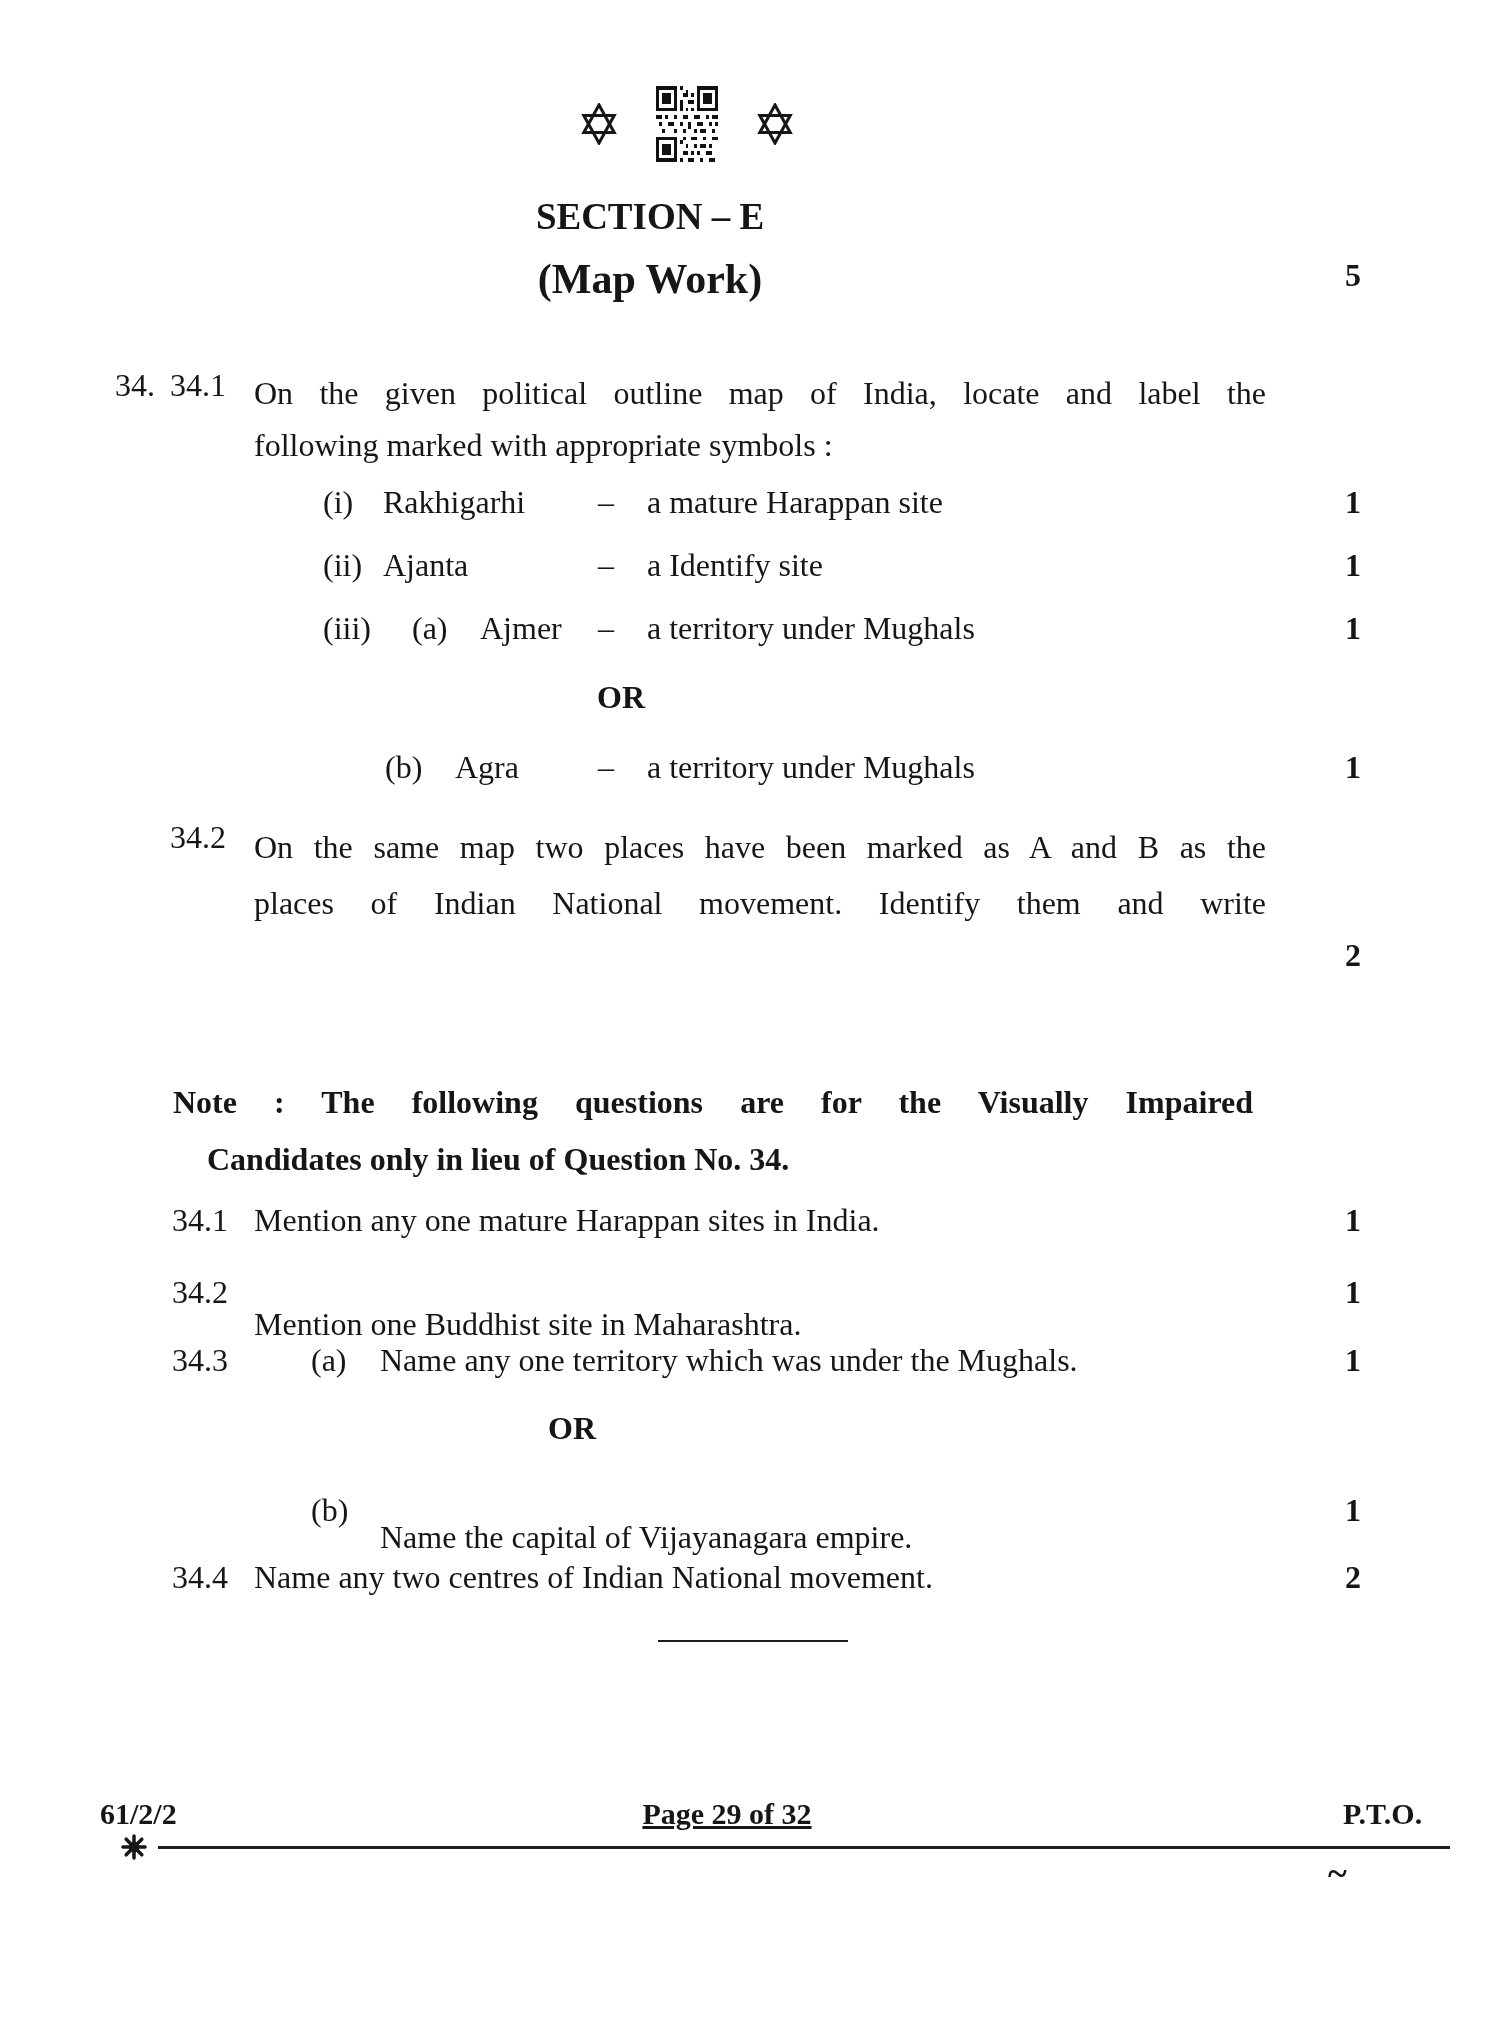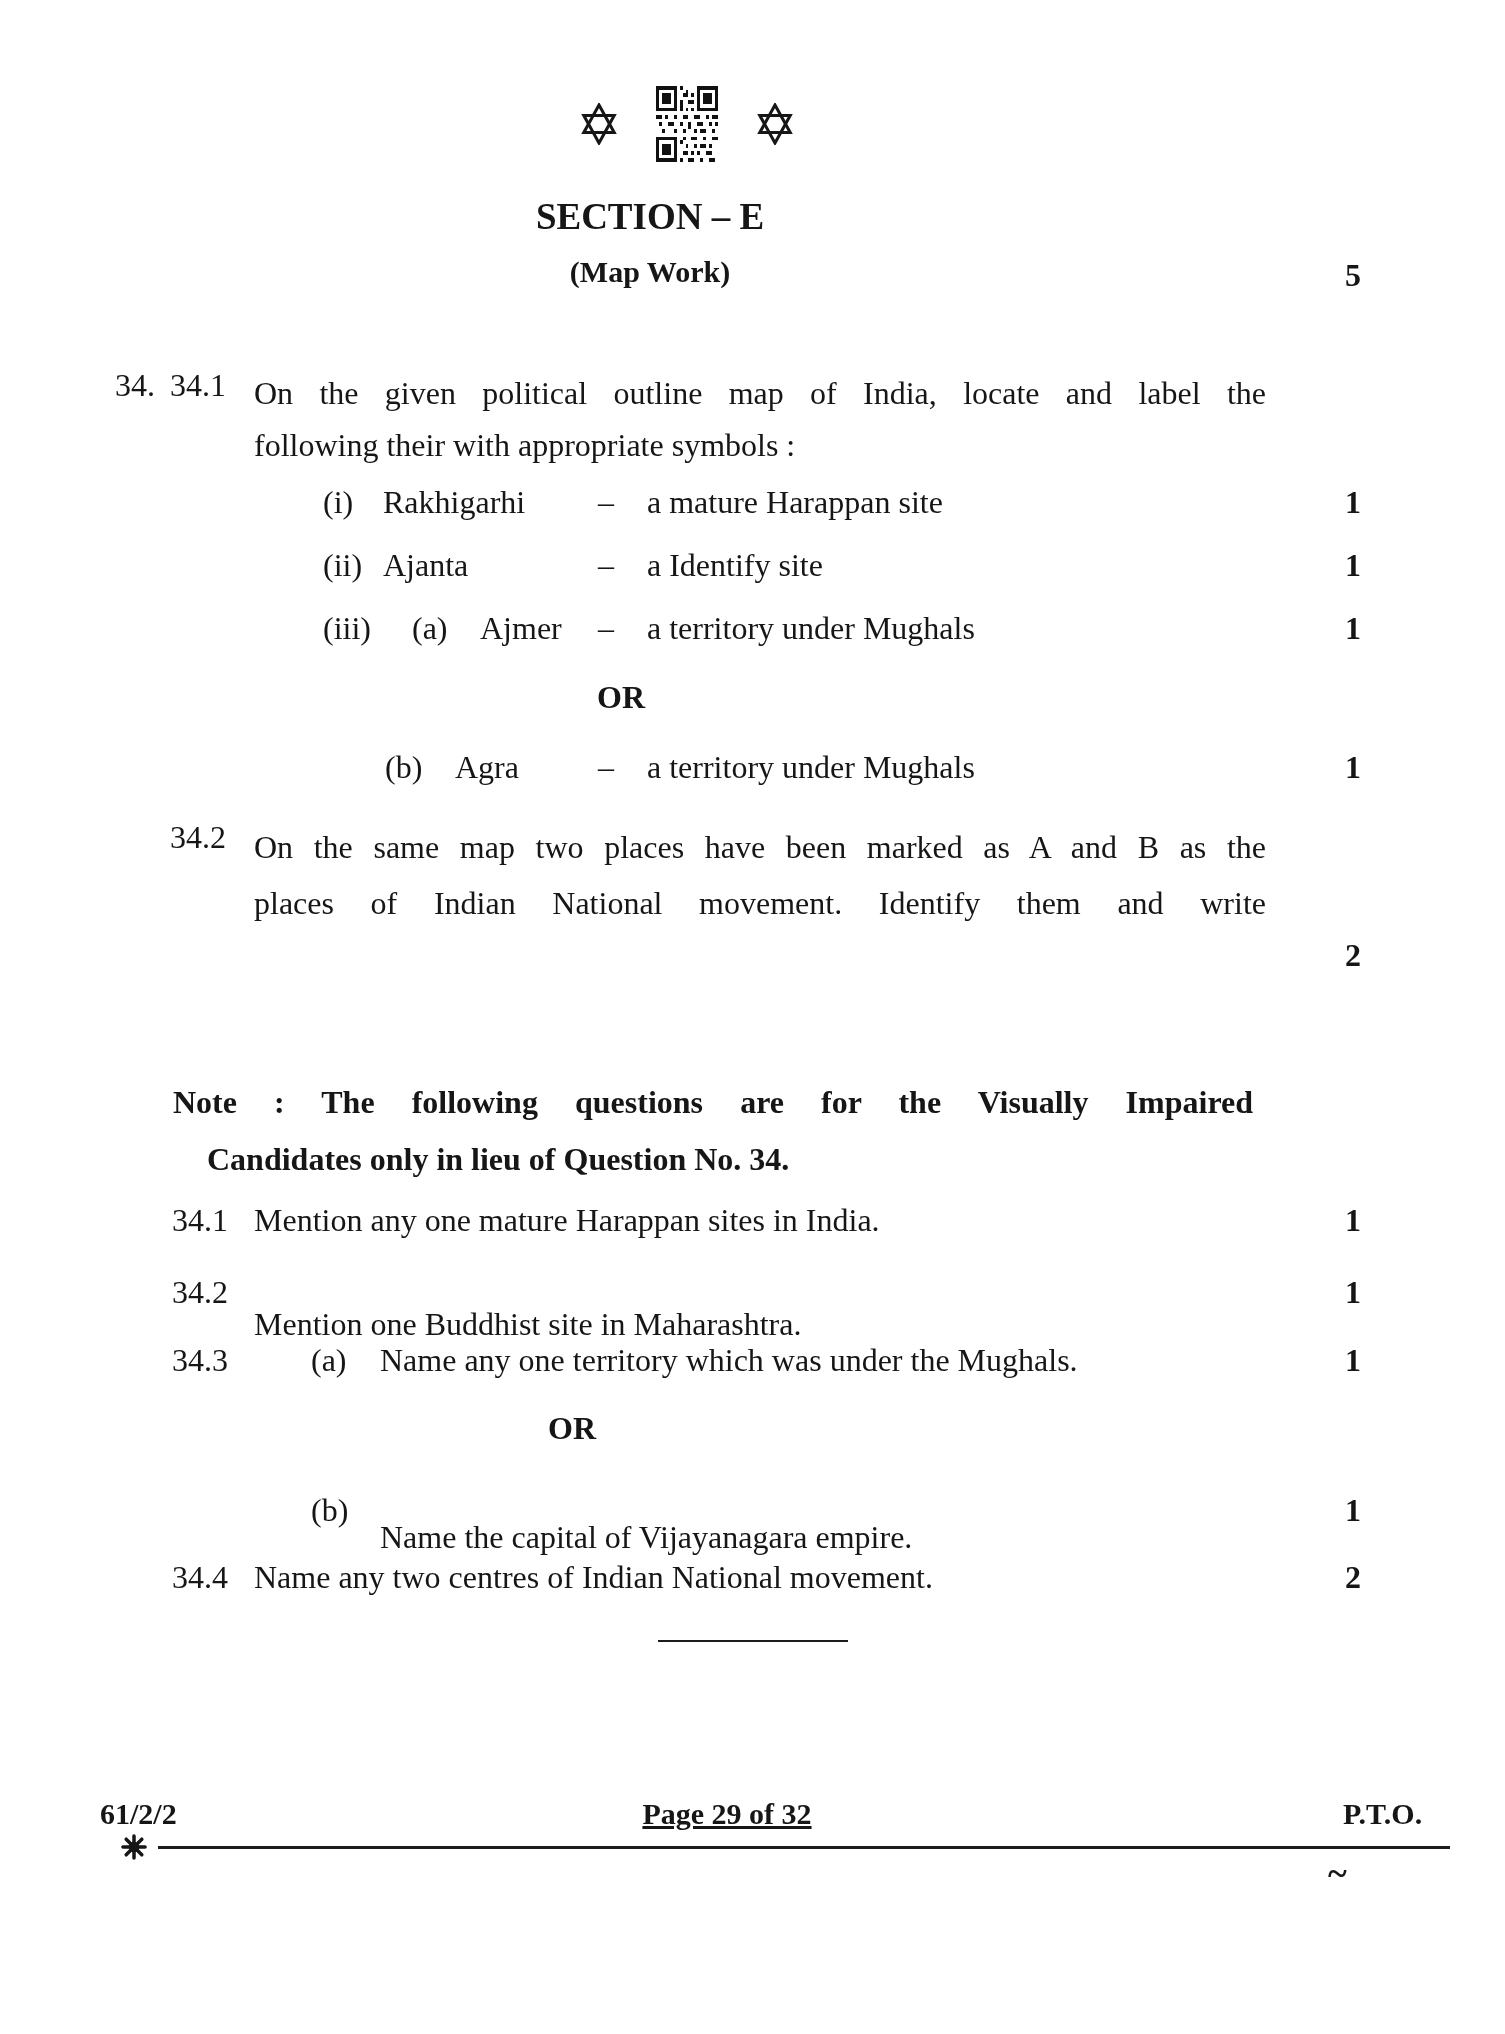--- a/index.html
+++ b/index.html
@@ -97,30 +97,30 @@
       <svg class="icon-svg" width="38" height="42" viewBox="0 0 40 44">
         <path d="M20 2 L36 31 L4 31 Z" fill="none" stroke="#161616" stroke-width="3.2"></path>
         <path d="M20 42 L4 13 L36 13 Z" fill="none" stroke="#161616" stroke-width="3.2"></path>
       </svg>
     </span>
   </div>
 
   <div class="center-block bold" style="top:195px;font-size:37px;">SECTION – E</div>
 
   <div class="row" style="top:255px;">
-    <div class="center-block bold" style="font-size:30px;">(Map Work)</div>
+    <div class="center-block bold" style="font-size:42px;">(Map Work)</div>
     <span class="marks" style="top:2px;">5</span>
   </div>
 
   <div class="row" style="top:367px;">
     <span class="pos" style="left:115px;">34.</span>
     <span class="pos" style="left:170px;">34.1</span>
     <div class="textblock">
       <div class="jline">On the given political outline map of India, locate and label the</div>
-      <div>following their with appropriate symbols :</div>
+      <div>following marked with appropriate symbols :</div>
     </div>
   </div>
 
   <div class="row" style="top:484px;">
     <span class="pos" style="left:323px;">(i)</span>
     <span class="pos" style="left:383px;">Rakhigarhi</span>
     <span class="pos" style="left:598px;">–</span>
     <span class="pos" style="left:647px;">a mature Harappan site</span>
     <span class="marks">1</span>
   </div>

